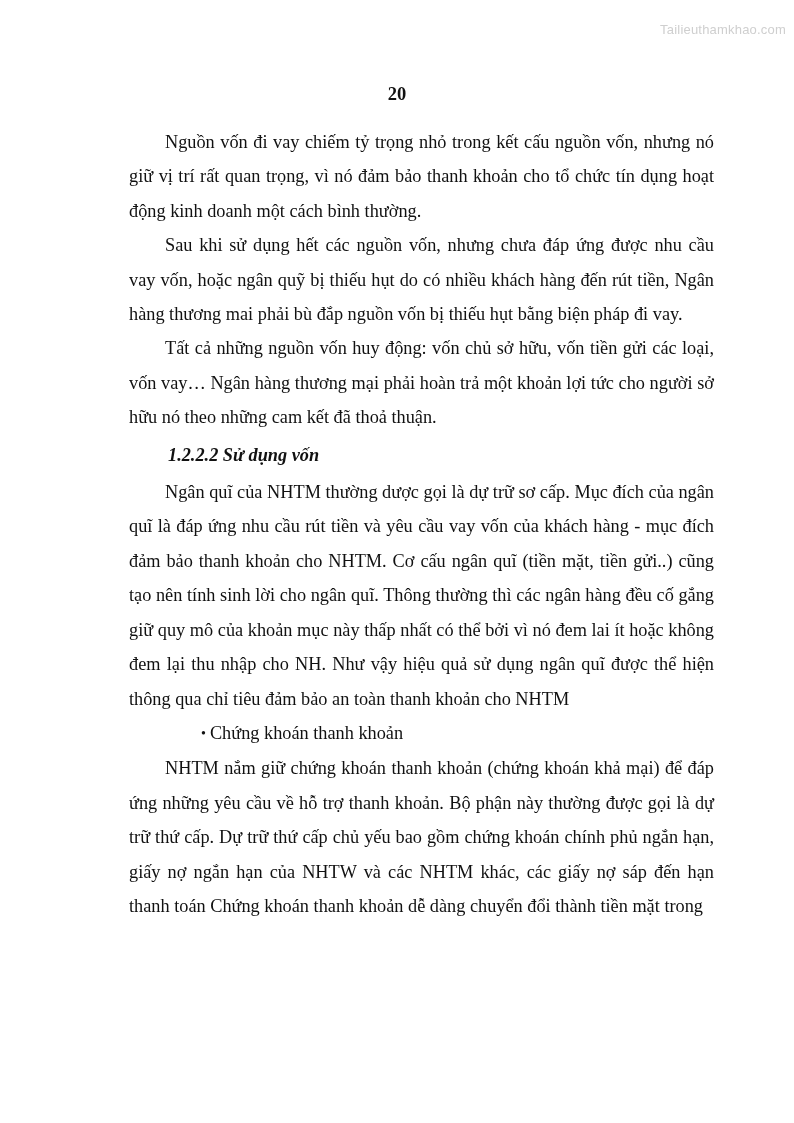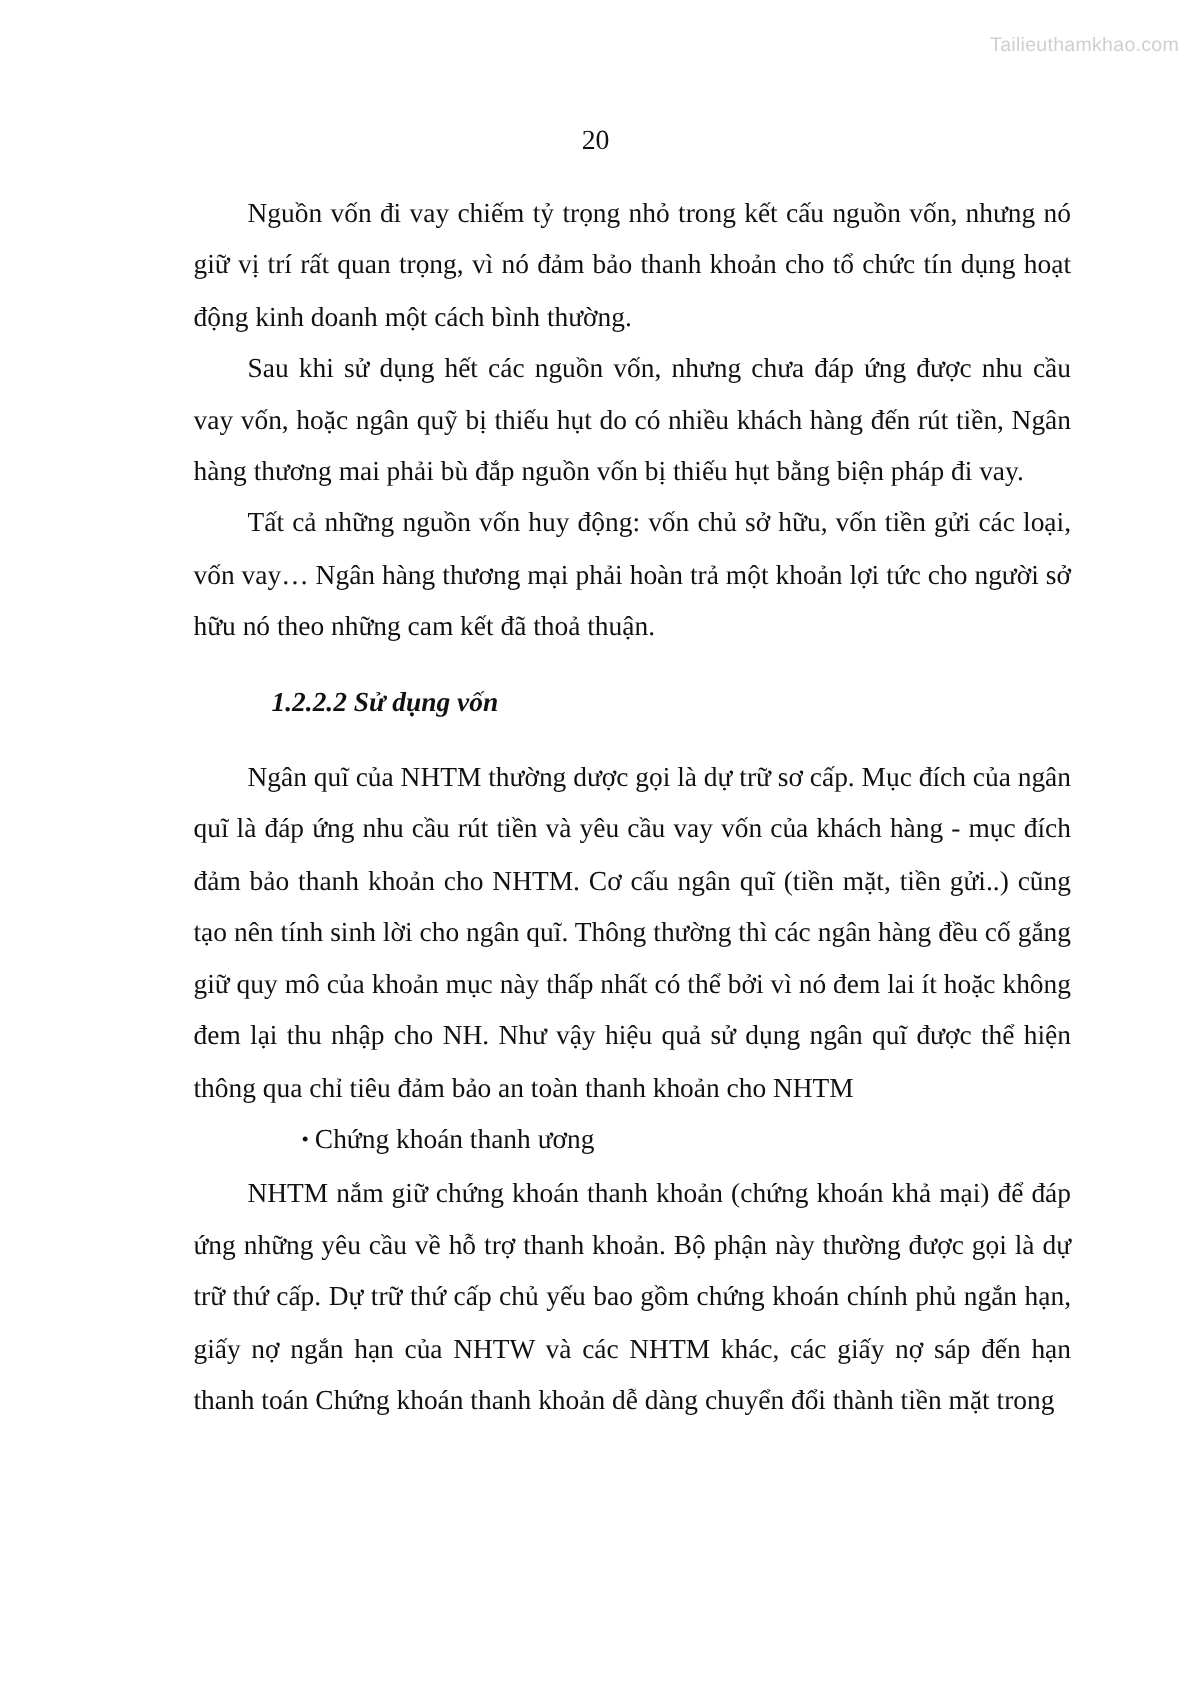--- a/index.html
+++ b/index.html
@@ -24,36 +24,37 @@
       color: #cfcfcf;
       letter-spacing: 0.2px;
     }
     .page-number {
       position: absolute;
       top: 84px;
       left: 0;
       width: 100%;
       text-align: center;
       font-size: 18.5px;
+      font-weight: bold;
     }
     .content {
       position: absolute;
       top: 125px;
       left: 129px;
       width: 585px;
       font-size: 18.3px;
       line-height: 34.4px;
     }
     .content p {
       margin: 0;
       text-align: justify;
       text-indent: 36px;
     }
     .content h4 {
-      margin: 16px;
+      margin: 3px;
       padding-left: 36px;
       font-size: 18.3px;
       font-weight: bold;
       font-style: italic;
       line-height: 34.4px;
     }
     .bullet-item {
       margin: 0;
       text-align: justify;
       text-indent: 36px;
@@ -71,15 +72,15 @@
 <div class="watermark">Tailieuthamkhao.com</div>
 
 <div class="page-number">20</div>
 
 <div class="content">
   <p>Nguồn vốn đi vay chiếm tỷ trọng nhỏ trong kết cấu nguồn vốn, nhưng nó giữ vị trí rất quan trọng, vì nó đảm bảo thanh khoản cho tổ chức tín dụng hoạt động kinh doanh một cách bình thường.</p>
   <p>Sau khi sử dụng hết các nguồn vốn, nhưng chưa đáp ứng được nhu cầu vay vốn, hoặc ngân quỹ bị thiếu hụt do có nhiều khách hàng đến rút tiền, Ngân hàng thương mai phải bù đắp nguồn vốn bị thiếu hụt bằng biện pháp đi vay.</p>
   <p>Tất cả những nguồn vốn huy động: vốn chủ sở hữu, vốn tiền gửi các loại, vốn vay… Ngân hàng thương mại phải hoàn trả một khoản lợi tức cho người sở hữu nó theo những cam kết đã thoả thuận.</p>
   <h4>1.2.2.2 Sử dụng vốn</h4>
   <p>Ngân quĩ của NHTM thường dược gọi là dự trữ sơ cấp. Mục đích của ngân quĩ là đáp ứng nhu cầu rút tiền và yêu cầu vay vốn của khách hàng - mục đích đảm bảo thanh khoản cho NHTM. Cơ cấu ngân quĩ (tiền mặt, tiền gửi..) cũng tạo nên tính sinh lời cho ngân quĩ. Thông thường thì các ngân hàng đều cố gắng giữ quy mô của khoản mục này thấp nhất có thể bởi vì nó đem lai ít hoặc không đem lại thu nhập cho NH. Như vậy hiệu quả sử dụng ngân quĩ được thể hiện thông qua chỉ tiêu đảm bảo an toàn thanh khoản cho NHTM</p>
-  <p class="bullet-item"><span class="bullet-char">•</span><span>Chứng khoán thanh ương</span></p>
+  <p class="bullet-item"><span class="bullet-char">•</span><span>Chứng khoán thanh khoản</span></p>
   <p>NHTM nắm giữ chứng khoán thanh khoản (chứng khoán khả mại) để đáp ứng những yêu cầu về hỗ trợ thanh khoản. Bộ phận này thường được gọi là dự trữ thứ cấp. Dự trữ thứ cấp chủ yếu bao gồm chứng khoán chính phủ ngắn hạn, giấy nợ ngắn hạn của NHTW và các NHTM khác, các giấy nợ sáp đến hạn thanh toán Chứng khoán thanh khoản dễ dàng chuyển đổi thành tiền mặt trong</p>
 </div>
 
 </body></html>

